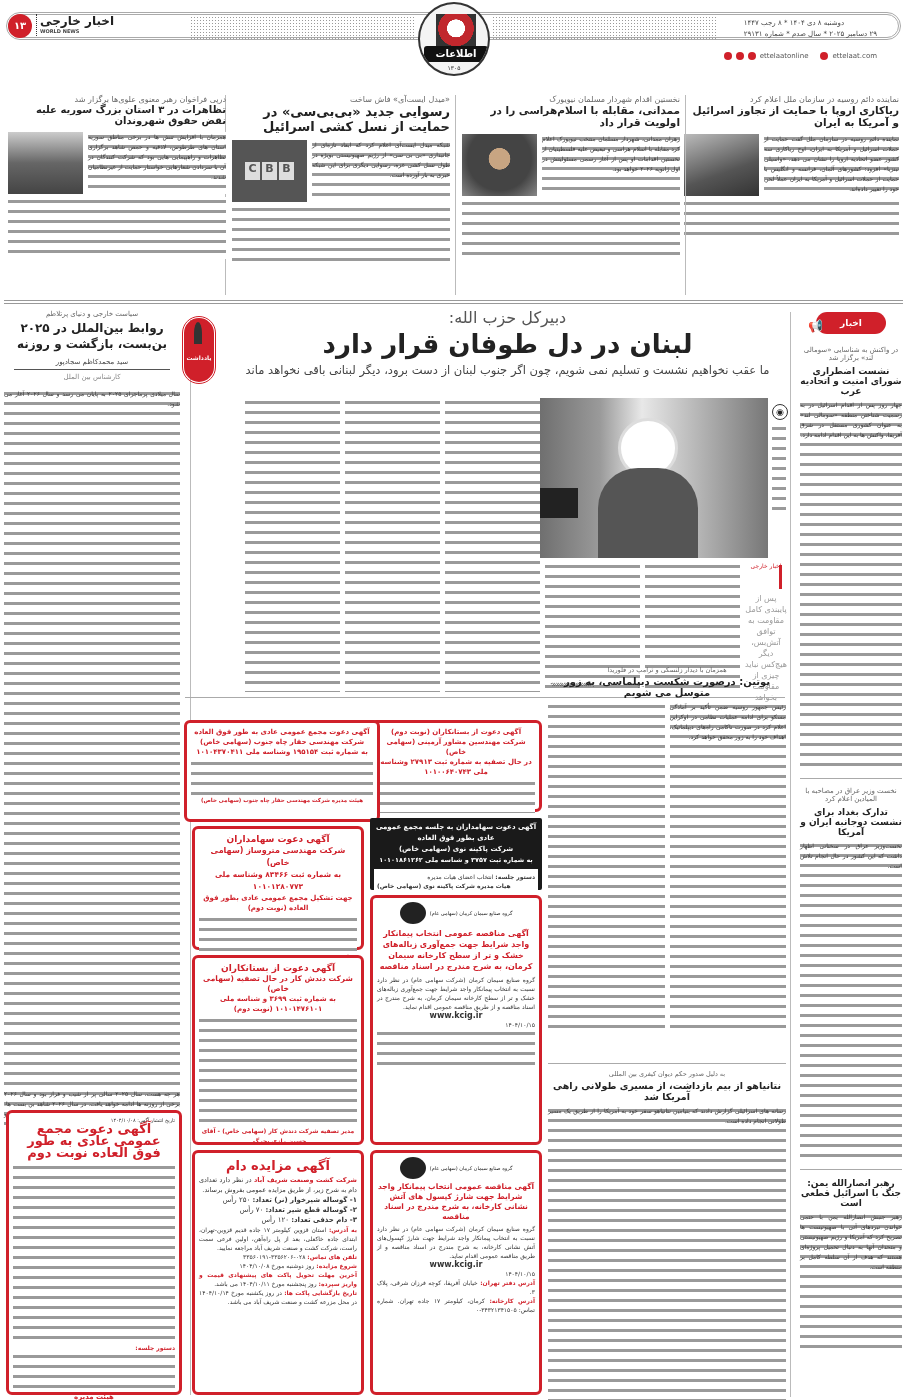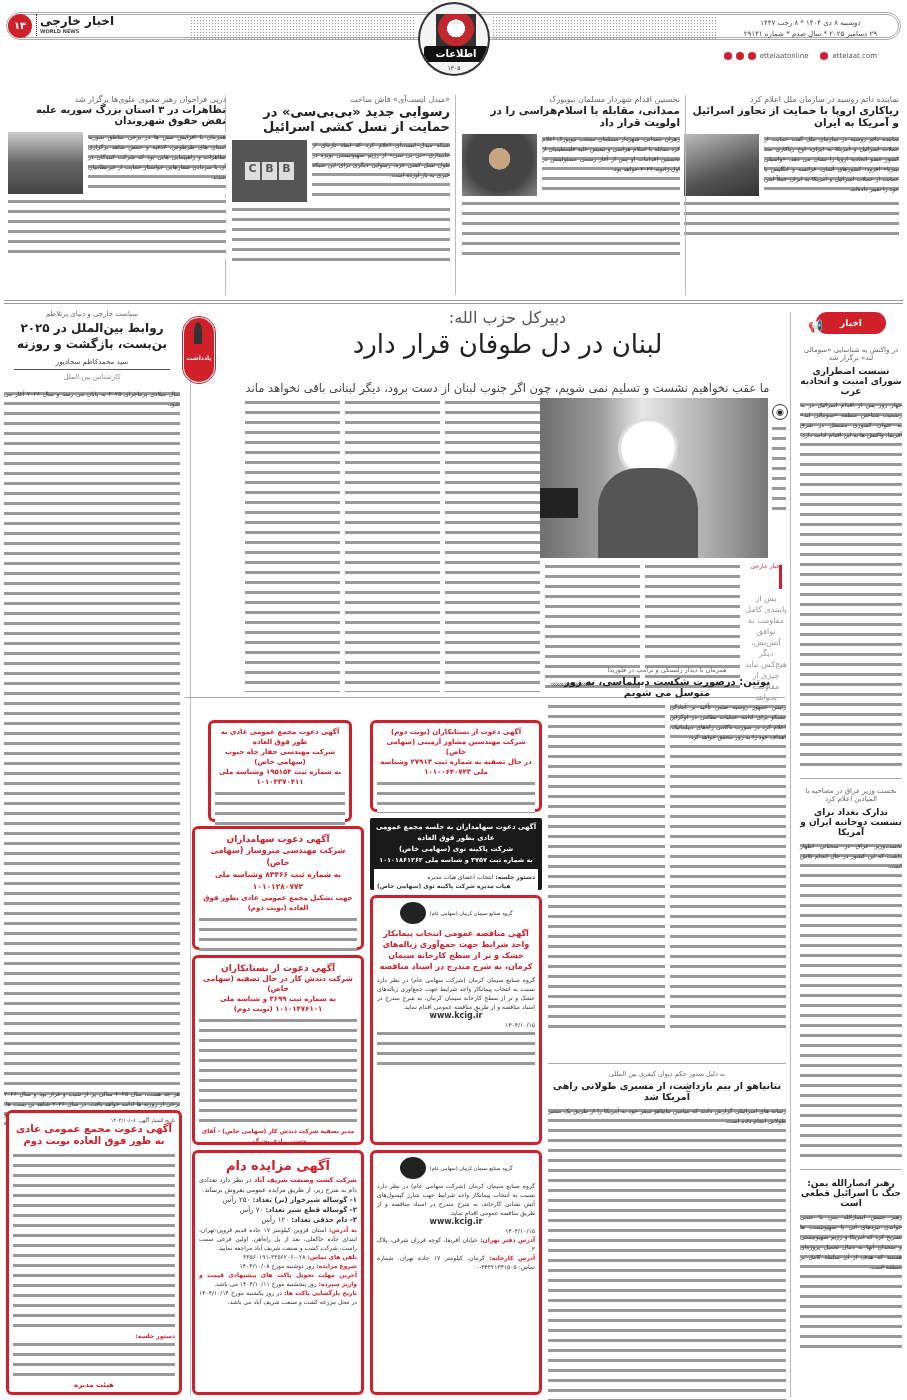--- a/index.html
+++ b/index.html
@@ -1,20 +1,20 @@
 <!DOCTYPE html>
 <html><head>
 <meta charset="utf-8">
 <style>
 *{box-sizing:border-box;margin:0;padding:0}
 body{width:907px;height:1400px;background:#fff;font-family:"DejaVu Sans",sans-serif;color:#222;position:relative;overflow:hidden;direction:rtl}
 .abs{position:absolute}
 
 .hdr-band{left:6px;top:12px;width:895px;height:28px;border:3px double #aaa;border-radius:16px}
-.hdr-date{right:30px;top:18px;font-size:7px;color:#444;line-height:11px;text-align:center}
+.hdr-date{right:30px;top:18px;font-size:7px;color:#444;line-height:11px;text-align:left}
 .hdr-web{right:30px;top:52px;font-size:7px;color:#555;direction:ltr;display:flex;gap:4px;align-items:center}
 .soc{width:8px;height:8px;border-radius:50%;background:#d0202a;display:inline-block}
 .logo{left:418px;top:2px;width:72px;height:74px;border-radius:50%;border:2px solid #333;background:#f4f4f4;overflow:hidden}
 .logo .fig{position:absolute;left:16px;top:10px;width:40px;height:36px;background:radial-gradient(circle at 50% 40%,#fff 0 30%,#c1272d 31% 60%,#333 61%)}
 .logo .name{position:absolute;left:4px;top:42px;width:64px;height:16px;background:#111;color:#fff;font-size:10px;font-weight:bold;text-align:center;line-height:16px;border-radius:3px}
 .logo .yr{position:absolute;left:0;right:0;top:60px;text-align:center;font-size:6px}
 .dots{top:16px;height:24px;background-image:radial-gradient(#999 0.8px,transparent 0.9px);background-size:3px 3px}
 .sect{left:40px;top:14px;font-size:12px;font-weight:bold}
 .sect small{display:block;font-size:5px;direction:ltr;text-align:left;color:#444}
 .pagenum{left:8px;top:14px;width:24px;height:24px;border-radius:50%;background:#d0202a;color:#fff;font-size:10px;font-weight:bold;text-align:center;line-height:24px}
@@ -130,22 +130,22 @@
   <div class="kick" style="text-align:center;font-size:7px">نخست وزیر عراق در مصاحبه با المیادین اعلام کرد</div>
   <div class="head" style="text-align:center;font-size:9px;margin:4px 0">تدارک بغداد برای نشست دوجانبه ایران و آمریکا</div>
   <div class="txt" style="height:320px">نخست‌وزیر عراق در سخنانی اظهار داشت که این کشور در حال انجام تلاش است.</div>
   <div class="hline" style="margin:8px 0"></div>
   <div class="head" style="text-align:center;font-size:9px;margin:4px 0">رهبر انصارالله یمن: جنگ با اسرائیل قطعی است</div>
   <div class="txt" style="height:140px">رهبر جنبش انصارالله یمن با حتمی خواندن نبردهای آتی با صهیونیست ها تصریح کرد که آمریکا و رژیم صهیونیستی و متحدان آنها به دنبال تحمیل پروژه‌ای هستند که هدف از آن سلطه کامل بر منطقه است.</div>
 </div>
 
 <div class="abs" style="left:230px;top:308px;width:555px;text-align:center">
   <div style="font-size:16px;color:#555;text-align:center">دبیرکل حزب الله:</div>
-  <div style="font-size:26px;font-weight:normal;text-align:center;line-height:34px">لبنان در دل طوفان قرار دارد</div>
-  <div style="font-size:11.5px;color:#444;text-align:center;margin-top:20px">ما عقب نخواهیم نشست و تسلیم نمی شویم، چون اگر جنوب لبنان از دست برود، دیگر لبنانی باقی نخواهد ماند</div>
+  <div style="font-size:26px;font-weight:bold;text-align:center;line-height:34px">لبنان در دل طوفان قرار دارد</div>
+  <div style="font-size:11.5px;color:#444;text-align:center;margin-top:2px">ما عقب نخواهیم نشست و تسلیم نمی شویم، چون اگر جنوب لبنان از دست برود، دیگر لبنانی باقی نخواهد ماند</div>
 </div>
 <div class="abs photo" style="left:488px;top:398px;width:280px;height:160px;background:linear-gradient(90deg,#4a4a4a 0,#9a9a9a 40%,#e8e8e8 55%,#777 100%)">
   <div style="position:absolute;left:130px;top:20px;width:60px;height:60px;border-radius:50%;background:#fff;border:3px solid #ddd"></div>
   <div style="position:absolute;left:110px;top:70px;width:100px;height:90px;background:#555;border-radius:40px 40px 0 0"></div>
   <div style="position:absolute;left:20px;top:90px;width:70px;height:30px;background:#222"></div>
 </div>
 <div class="abs" style="left:772px;top:404px;width:16px;height:16px;border:1px solid #333;border-radius:50%;text-align:center;font-size:9px;line-height:14px">◉</div>
 <div class="abs kick" style="left:772px;top:424px;width:14px;font-size:5px;line-height:8px;writing-mode:horizontal-tb"></div>
 <div class="abs txt" style="left:772px;top:424px;width:14px;height:90px;font-size:0">شیخ نعیم قاسم به مناسبت بزرگداشت یکی از فرماندهان جهادی سخنرانی کرد.</div>
 
@@ -193,21 +193,21 @@
   <div class="txt" style="height:300px;margin-top:4px">رسانه های اسرائیلی گزارش دادند که بنیامین نتانیاهو سفر خود به آمریکا را از طریق یک مسیر طولانی انجام داده است.</div>
 </div>
 
 <div class="abs ad" style="left:370px;top:720px;width:172px;height:92px">
   <div class="s">آگهی دعوت از بستانکاران (نوبت دوم)</div>
   <div class="s">شرکت مهندسین مشاور آرمینی (سهامی خاص)</div>
   <div class="s">در حال تصفیه به شماره ثبت ۲۷۹۱۳ وشناسه ملی ۱۰۱۰۰۶۴۰۷۴۳</div>
   <div class="txt" style="height:34px;margin-top:2px"></div>
 </div>
 
-<div class="abs ad" style="left:208px;top:720px;width:144px;height:102px">
+<div class="abs ad" style="left:184px;top:720px;width:196px;height:102px">
   <div class="s">آگهی دعوت مجمع عمومی عادی به طور فوق العاده</div>
   <div class="s">شرکت مهندسی حفار چاه جنوب (سهامی خاص)</div>
   <div class="s">به شماره ثبت ۱۹۵۱۵۴ وشناسه ملی ۱۰۱۰۴۳۷۰۴۱۱</div>
   <div class="txt" style="height:36px;margin-top:2px"></div>
   <div class="s" style="font-size:5.5px">هیئت مدیره شرکت مهندسی حفار چاه جنوب (سهامی خاص)</div>
 </div>
 
 <div class="abs adblack" style="left:370px;top:818px;width:172px;height:72px">
   <div class="t" style="font-size:7px">آگهی دعوت سهامداران به جلسه مجمع عمومی عادی بطور فوق العاده</div>
   <div class="t" style="font-size:7px">شرکت پاکینه نوی (سهامی خاص)</div>
@@ -246,20 +246,21 @@
   <div class="s" style="font-size:7px">به شماره ثبت ۳۶۹۹ و شناسه ملی ۱۰۱۰۱۴۷۶۱۰۱ (نوبت دوم)</div>
   <div class="txt" style="height:110px;margin-top:2px"></div>
   <div class="s" style="font-size:6px">مدیر تصفیه شرکت دندش کار (سهامی خاص) - آقای حسین رازی بجرگی</div>
 </div>
 
 <div class="abs ad" style="left:370px;top:1150px;width:172px;height:245px">
   <div style="display:flex;align-items:center;justify-content:center;gap:4px">
     <span style="font-size:5px">گروه صنایع سیمان کرمان (سهامی عام)</span>
     <span style="width:26px;height:22px;border-radius:50%;background:#222;display:inline-block"></span>
   </div>
+  <div class="s" style="font-size:7.5px;line-height:10px;margin-top:3px">آگهی مناقصه عمومی انتخاب پیمانکار واجد شرایط جهت شارژ کپسول های آتش نشانی کارخانه، به شرح مندرج در اسناد مناقصه</div>
   <div class="b" style="margin-top:2px">گروه صنایع سیمان کرمان (شرکت سهامی عام) در نظر دارد نسبت به انتخاب پیمانکار واجد شرایط جهت شارژ کپسول‌های آتش نشانی کارخانه، به شرح مندرج در اسناد مناقصه و از طریق مناقصه عمومی اقدام نماید.</div>
   <div class="b" style="font-weight:bold;direction:ltr;text-align:center;font-size:8px">www.kcig.ir</div>
   <div class="b">۱۴۰۴/۱۰/۱۵</div>
   <div class="b"><span class="lbl">آدرس دفتر تهران:</span> <span>خیابان آفریقا، کوچه فرزان شرقی، پلاک ۳.</span></div>
   <div class="b"><span class="lbl">آدرس کارخانه:</span> <span>کرمان، کیلومتر ۱۷ جاده تهران. شماره تماس: ۳۴۳۲۱۳۴۱۵۰۵-۰</span></div>
 </div>
 
 <div class="abs ad" style="left:192px;top:1150px;width:172px;height:245px">
   <div class="t" style="font-size:13px;line-height:18px">آگهی مزایده دام</div>
   <div class="b" style="font-size:6.5px;line-height:10px"><span class="lbl">شرکت کشت وصنعت شریف آباد</span> <span>در نظر دارد تعدادی دام به شرح زیر، از طریق مزایده عمومی بفروش برساند.</span></div>
@@ -268,18 +269,18 @@
   <div class="b" style="font-size:7px;line-height:10px"><b>۳- دام حذفی تعداد:</b> <span>۱۲۰ رأس</span></div>
   <div class="b" style="font-size:6px"><span class="lbl">به آدرس:</span> <span>استان قزوین کیلومتر ۱۷ جاده قدیم قزوین-تهران، ابتدای جاده خاکعلی، بعد از پل راه‌آهن، اولین فرعی سمت راست، شرکت کشت و صنعت شریف آباد مراجعه نمایید.</span></div>
   <div class="b" style="font-size:6px"><span class="lbl">تلفن های تماس:</span> <span>۰۲۸-۳۳۵۶۲۰۶-۳۳۵۶۰۱۹۱</span></div>
   <div class="b" style="font-size:6px"><span class="lbl">شروع مزایده:</span> <span>روز دوشنبه مورخ ۱۴۰۴/۱۰/۰۸</span></div>
   <div class="b" style="font-size:6px"><span class="lbl">آخرین مهلت تحویل پاکت های پیشنهادی قیمت و واریز سپرده:</span> <span>روز پنجشنبه مورخ ۱۴۰۴/۱۰/۱۱ می باشد.</span></div>
   <div class="b" style="font-size:6px"><span class="lbl">تاریخ بازگشایی پاکت ها:</span> <span>در روز یکشنبه مورخ ۱۴۰۴/۱۰/۱۴ در محل مزرعه کشت و صنعت شریف آباد می باشد.</span></div>
 </div>
 
 <div class="abs ad" style="left:6px;top:1110px;width:176px;height:285px">
   <div style="font-size:5px;text-align:right;color:#333">تاریخ انتشار آگهی: ۱۴۰۴/۱۰/۰۸</div>
-  <div class="t" style="font-size:10px">آگهی دعوت مجمع عمومی عادی به طور فوق العاده نوبت دوم</div>
+  <div class="t" style="font-size:13px">آگهی دعوت مجمع عمومی عادی به طور فوق العاده نوبت دوم</div>
   <div class="txt" style="height:180px;margin-top:4px"></div>
   <div class="b"><span class="lbl">دستور جلسه:</span></div>
   <div class="txt" style="height:40px"></div>
   <div class="s" style="text-align:center">هیئت مدیره</div>
 </div>
 
 </body></html>

